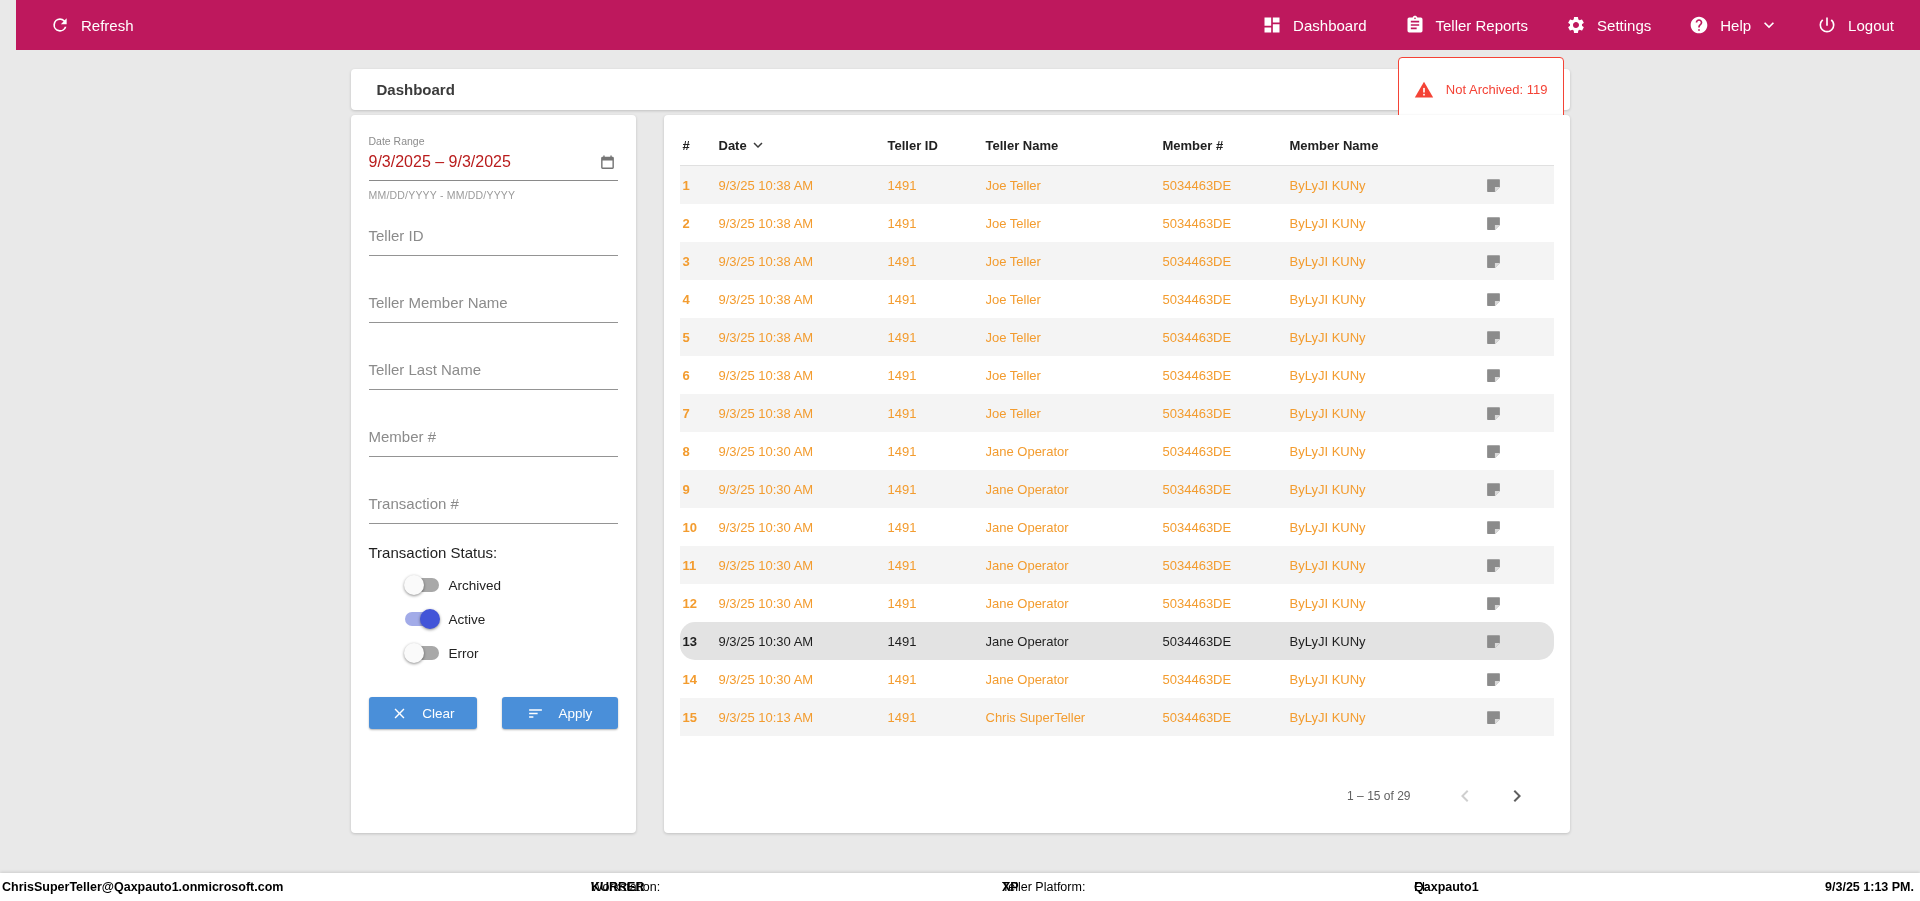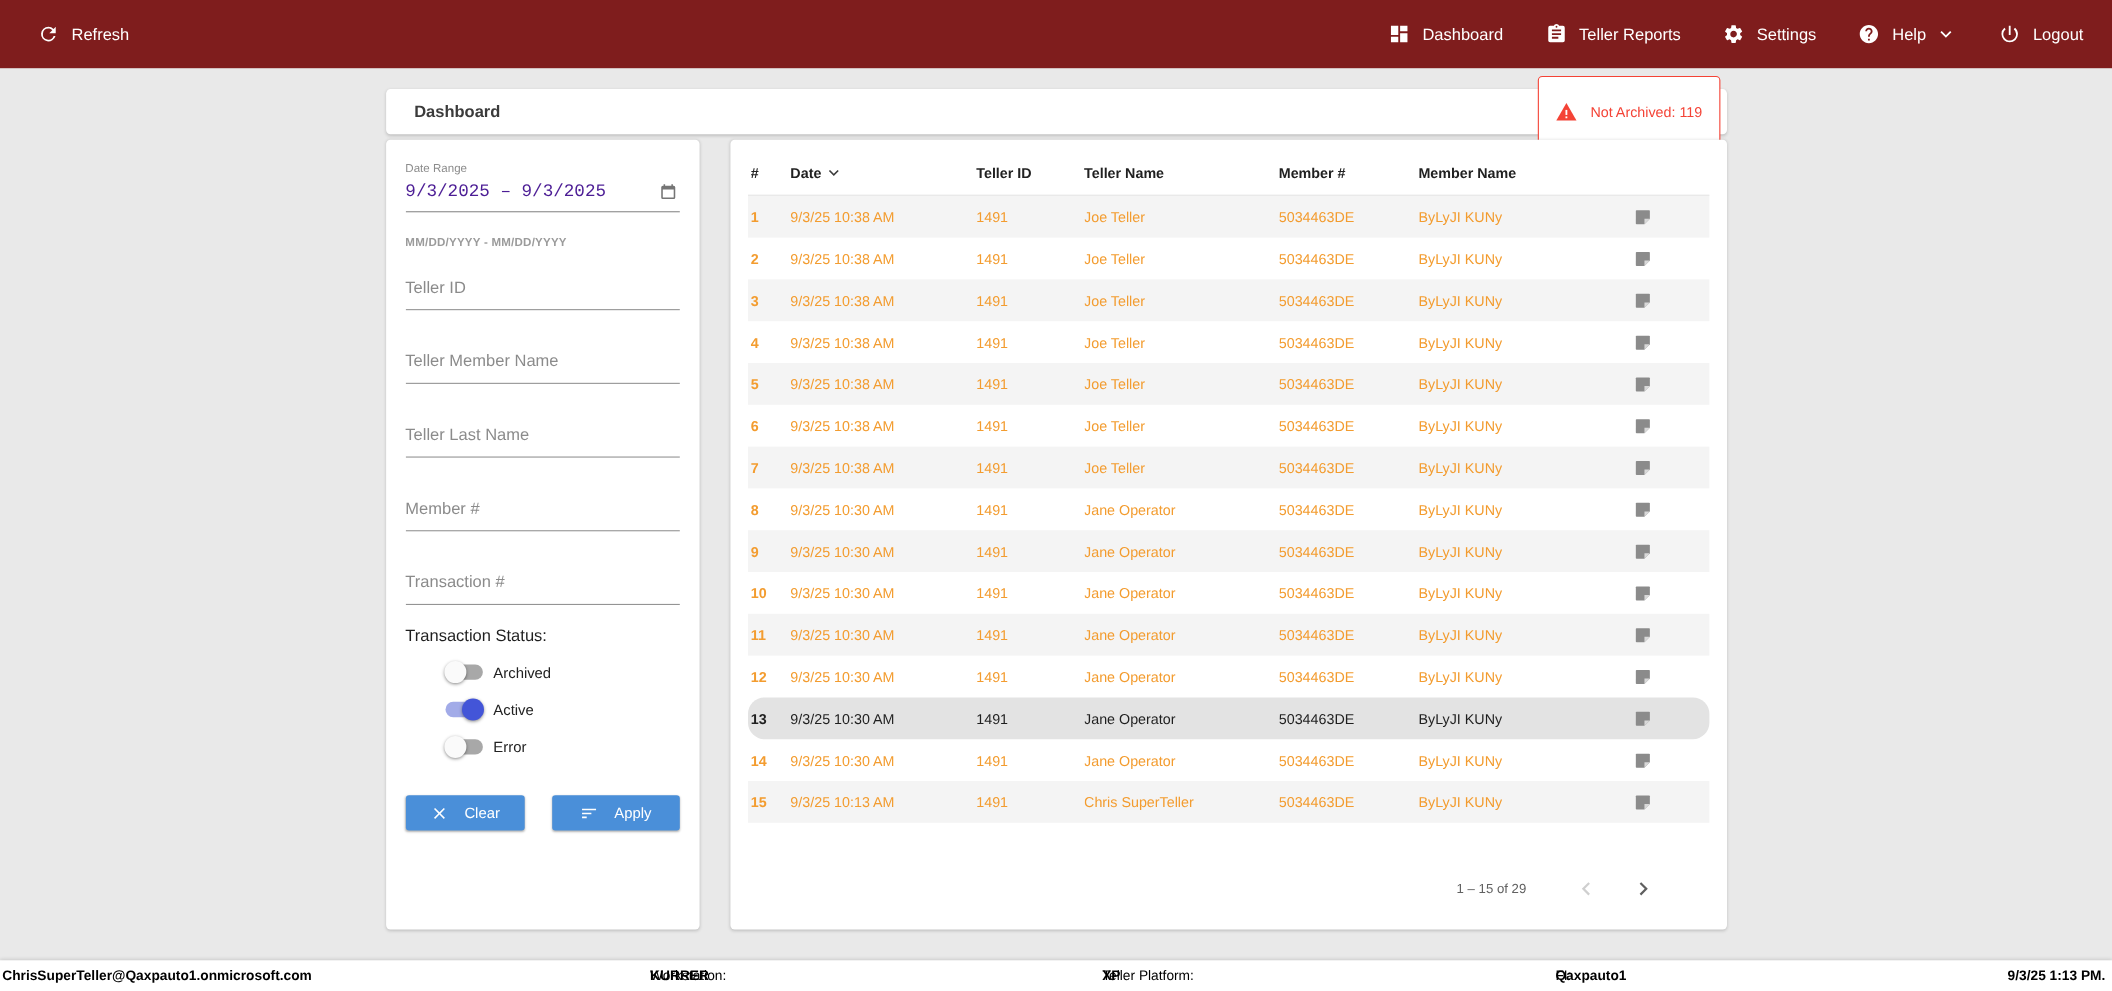--- a/index.html
+++ b/index.html
@@ -7,23 +7,24 @@
   body {
     position:relative; overflow:hidden;
     background:#e9e9e9;
     font-family:"Liberation Sans", sans-serif;
     color:#333;
   }
   [data-interactable="true"] { cursor:pointer; }
 
   
   .topbar {
-    height:62px; background:#7f1d1d; color:#fff;
+    height:50px; background:#be185d; color:#fff;
     display:flex; align-items:center; justify-content:space-between;
     padding:0 26px 0 34px;
+    margin-left:16px;
   }
   .tb-item { display:flex; align-items:center; gap:11px; font-size:15px; color:#fff; }
   .tb-right { display:flex; align-items:center; gap:38px; }
   .tb-icon { display:inline-flex; width:20px; height:20px; }
   .tb-icon svg { width:20px; height:20px; }
   .tb-chev { display:inline-flex; margin-left:-3px; }
 
   
   .content { width:1219px; margin:19px auto 0; }
   .card { background:#fff; border-radius:4px; box-shadow:0 1px 3px rgba(0,0,0,0.18); }
@@ -42,22 +43,22 @@
 
   .columns { display:flex; gap:28px; align-items:flex-start; }
 
   
   .filter-panel { width:285px; height:718px; padding:20px 18px 0; }
   .fp-label { font-size:10.5px; color:#8c8c8c; }
   .date-row {
     display:flex; align-items:center; justify-content:space-between;
     border-bottom:1px solid #8a8a8a; padding:6px 2px 9px 0;
   }
-  .date-value { font-size:16px; color:#4c1d95;font-family:Liberation Mono, monospace; }
-  .fp-hint { margin-top:22px; font-size:10.5px; color:#9b9b9b; letter-spacing:.2px;font-weight:bold; }
+  .date-value { font-size:16px; color:#b91c1c; }
+  .fp-hint { margin-top:8px; font-size:10.5px; color:#9b9b9b; letter-spacing:.2px; }
   .uinput {
     font-size:15px; color:#8b8b8b; padding-bottom:11px;
     border-bottom:1px solid #949494; margin-top:38px;
   }
   .uinput.first { margin-top:26px; }
   .status-label { margin-top:20px; font-size:15px; color:#1f1f1f; }
   .toggle-row { display:flex; align-items:center; gap:9px; margin:14px 0 0 35px; height:20px; }
   .toggle-row:first-of-type { margin-top:16px; }
   .toggle-label { font-size:13.5px; color:#222; }
   .switch { position:relative; width:36px; height:20px; flex:0 0 36px; }
@@ -91,21 +92,21 @@
   .c-date  { width:169px; display:flex; align-items:center; gap:2px; }
   .c-tid   { width:98px; }
   .c-tname { width:177px; }
   .c-mnum  { width:127px; }
   .c-mname { width:181px; }
   .c-note  { flex:1; display:flex; align-items:center; padding-left:14px; }
   .note-icon { display:inline-flex; width:17px; height:17px; }
 
   .pagination {
     display:flex; align-items:center; justify-content:flex-end;
-    margin-top:45px; padding-right:64px; gap:28px; height:30px;
+    margin-top:45px; padding-right:41px; gap:28px; height:30px;
   }
   .pag-label { font-size:12px; color:#616161; margin-right:14px; }
   .pag-btn { display:inline-flex; width:24px; height:24px; align-items:center; justify-content:center; }
 
   
   .statusbar {
     position:absolute; left:0; bottom:0; width:1920px; height:28px;
     background:#fff; box-shadow:0 -1px 3px rgba(0,0,0,.12);
     font-size:12.5px; color:#000; line-height:28px;
   }

